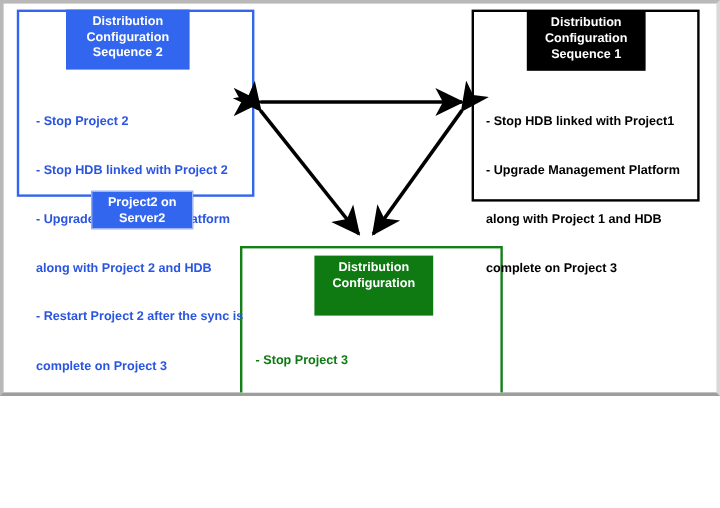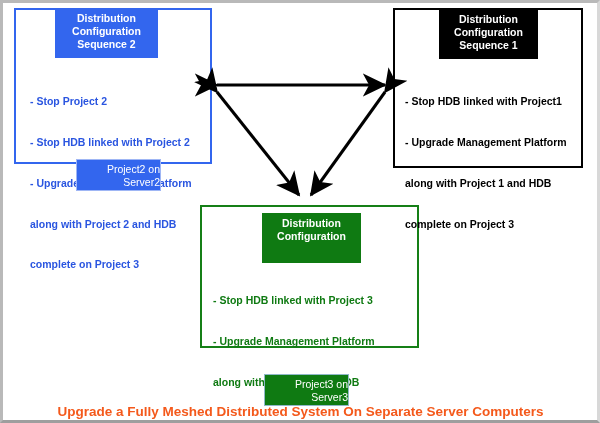--- a/index.html
+++ b/index.html
@@ -6,21 +6,21 @@
     margin: 0;
     padding: 0;
     background: #ffffff;
   }
   body {
     font-family: "Liberation Sans", sans-serif;
   }
   #canvas {
     position: relative;
     width: 600px;
-    height: 423px;
+    height: 330px;
     background: #ffffff;
     box-sizing: border-box;
     border-top: 3px solid #b9b9b9;
     border-left: 3px solid #b9b9b9;
     border-right: 3px solid #d8d8d8;
     border-bottom: 3px solid #9e9e9e;
     overflow: hidden;
   }
   .stage {
     position: absolute;
@@ -52,23 +52,23 @@
     z-index: 3;
     font-weight: bold;
     font-size: 10.5px;
     line-height: 13.6px;
     white-space: pre-wrap;
   }
   .node-list div { white-space: nowrap; }
   .node-footer {
     position: absolute;
     box-sizing: border-box;
-    text-align: right;
+    text-align: center;
     color: #ffffff;
-    font-weight: normal;
+    font-weight: bold;
     font-size: 10.5px;
     line-height: 13px;
     padding-top: 3px;
     z-index: 5;
   }
 
   
   #node-seq2 {
     left: 11px; top: 5px; width: 198px; height: 156px;
     border: 2px solid #3366ee;
@@ -179,20 +179,21 @@
       <div class="node-header">
         <div>Distribution</div>
         <div>Configuration</div>
         <div>Sequence 2</div>
       </div>
       <div class="node-list">
         <div>- Stop Project 2</div>
         <div>- Stop HDB linked with Project 2</div>
         <div>- Upgrade Management Platform</div>
         <div>along with Project 2 and HDB</div>
+        <div>- Restart Project 2 after the sync is</div>
         <div>complete on Project 3</div>
       </div>
       <div class="node-footer">
         <div>Project2 on</div>
         <div>Server2</div>
       </div>
     </div>
 
     <div class="node" id="node-seq1">
       <div class="node-header">
@@ -207,20 +208,21 @@
         <div>complete on Project 3</div>
       </div>
     </div>
 
     <div class="node" id="node-seq3">
       <div class="node-header">
         <div>Distribution</div>
         <div>Configuration</div>
       </div>
       <div class="node-list">
+        <div>- Stop Project 3</div>
         <div>- Stop HDB linked with Project 3</div>
         <div>- Upgrade Management Platform</div>
         <div>along with Project 3 and HDB</div>
         
       </div>
       <div class="node-footer">
         <div>Project3 on</div>
         <div>Server3</div>
       </div>
     </div>

